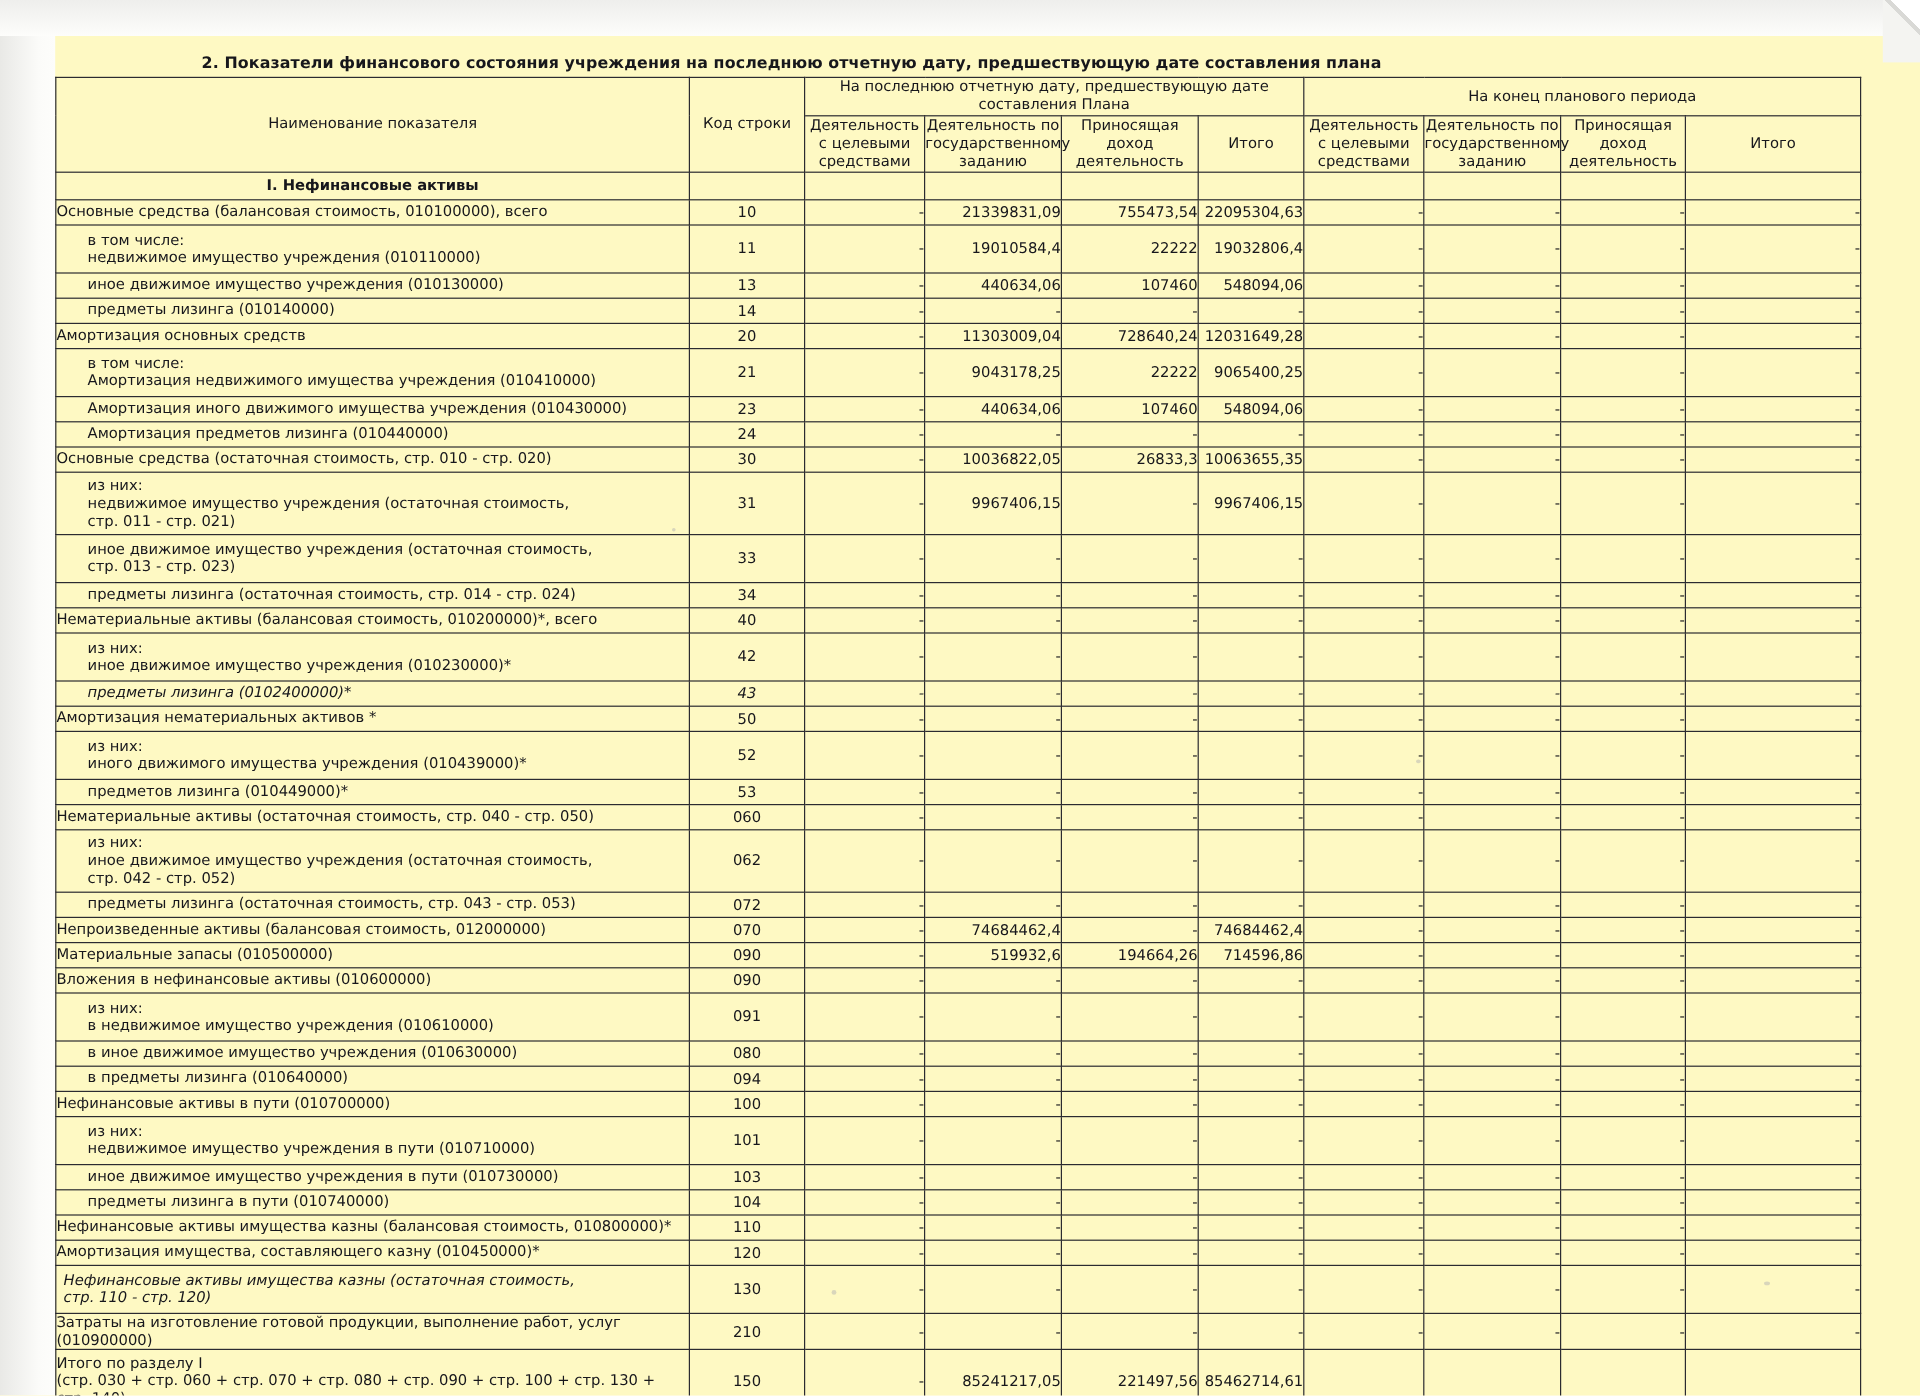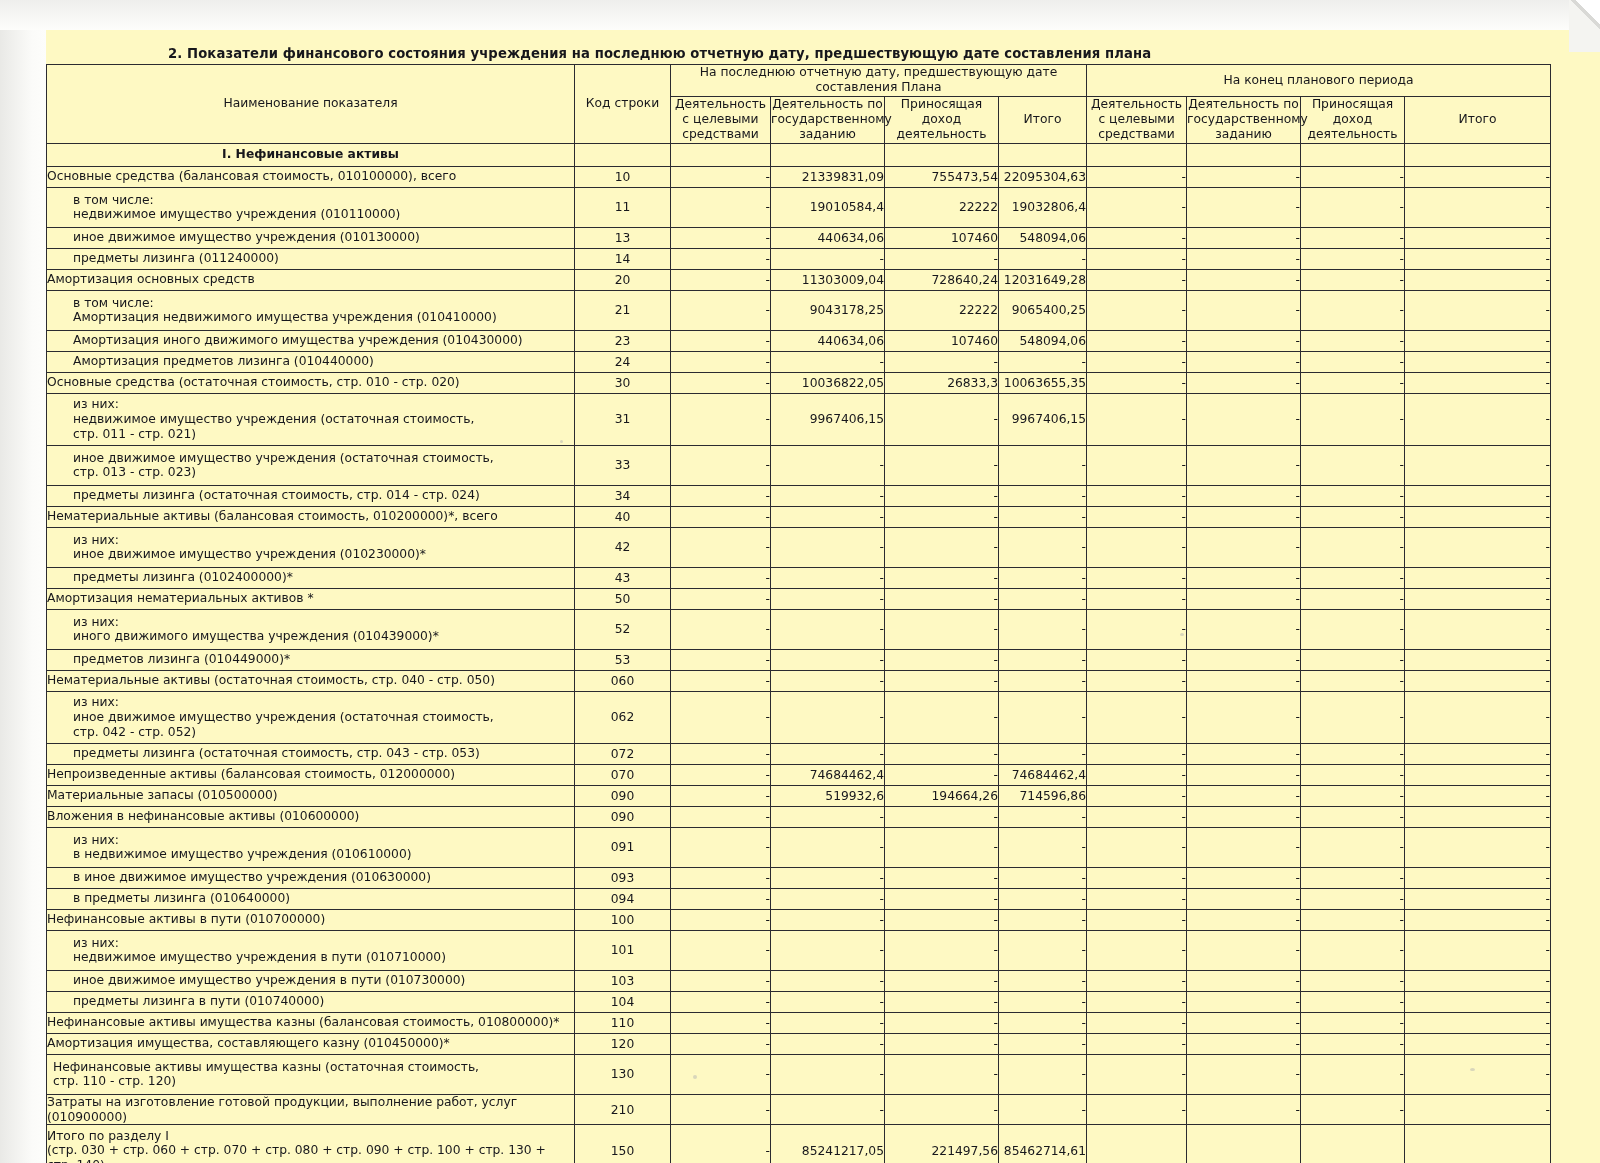--- a/index.html
+++ b/index.html
@@ -180,21 +180,21 @@
             <td class="num">440634,06</td>
             <td class="num">107460</td>
             <td class="num">548094,06</td>
             <td class="dash">-</td>
             <td class="dash">-</td>
             <td class="dash">-</td>
             <td class="dash">-</td>
           </tr>
           <tr style="height: 21px;">
             <td class="name ind1">
-              <div>предметы лизинга (011240000)</div>
+              <div>предметы лизинга (010140000)</div>
             </td>
             <td class="code">14</td>
             <td class="dash">-</td>
             <td class="dash">-</td>
             <td class="dash">-</td>
             <td class="dash">-</td>
             <td class="dash">-</td>
             <td class="dash">-</td>
             <td class="dash">-</td>
             <td class="dash">-</td>
@@ -337,21 +337,21 @@
             <td class="code">42</td>
             <td class="dash valign-bot">-</td>
             <td class="dash valign-bot">-</td>
             <td class="dash valign-bot">-</td>
             <td class="dash valign-bot">-</td>
             <td class="dash valign-bot">-</td>
             <td class="dash valign-bot">-</td>
             <td class="dash valign-bot">-</td>
             <td class="dash valign-bot">-</td>
           </tr>
-          <tr style="height: 21px;">
+          <tr style="height: 21px; font-style: italic;">
             <td class="name ind1">
               <div>предметы лизинга (0102400000)*</div>
             </td>
             <td class="code">43</td>
             <td class="dash">-</td>
             <td class="dash">-</td>
             <td class="dash">-</td>
             <td class="dash">-</td>
             <td class="dash">-</td>
             <td class="dash">-</td>
@@ -499,21 +499,21 @@
             <td class="dash valign-bot">-</td>
             <td class="dash valign-bot">-</td>
             <td class="dash valign-bot">-</td>
             <td class="dash valign-bot">-</td>
             <td class="dash valign-bot">-</td>
           </tr>
           <tr style="height: 21px; margin-left: 36px;">
             <td class="name ind1">
               <div>в иное движимое имущество учреждения (010630000)</div>
             </td>
-            <td class="code">093</td>
+            <td class="code">080</td>
             <td class="dash">-</td>
             <td class="dash">-</td>
             <td class="dash">-</td>
             <td class="dash">-</td>
             <td class="dash">-</td>
             <td class="dash">-</td>
             <td class="dash">-</td>
             <td class="dash">-</td>
           </tr>
           <tr style="height: 21px;">
@@ -609,21 +609,21 @@
             <td class="dash">-</td>
             <td class="dash">-</td>
             <td class="dash">-</td>
             <td class="dash">-</td>
             <td class="dash">-</td>
             <td class="dash">-</td>
             <td class="dash">-</td>
             <td class="dash">-</td>
           </tr>
           <tr style="height: 40px;">
-            <td class="name" style="padding-left: 6px;">
+            <td class="name" style="padding-left: 6px; font-style: italic;">
               <div style="margin-left: 0px;">Нефинансовые активы имущества казны (остаточная стоимость,</div>
               <div>стр. 110 - стр. 120)</div>
             </td>
             <td class="code">130</td>
             <td class="dash valign-bot">-</td>
             <td class="dash valign-bot">-</td>
             <td class="dash valign-bot">-</td>
             <td class="dash valign-bot">-</td>
             <td class="dash valign-bot">-</td>
             <td class="dash valign-bot">-</td>

